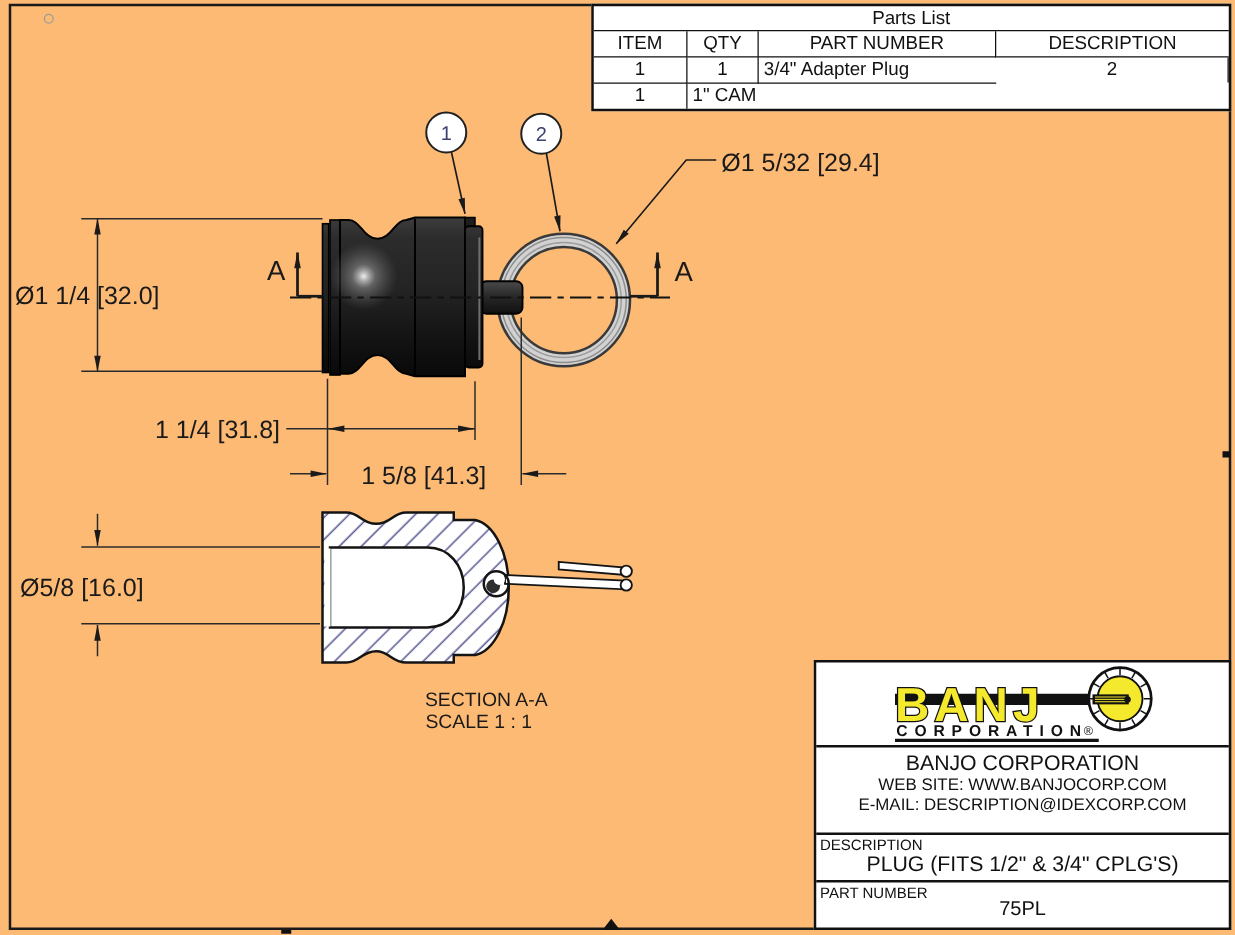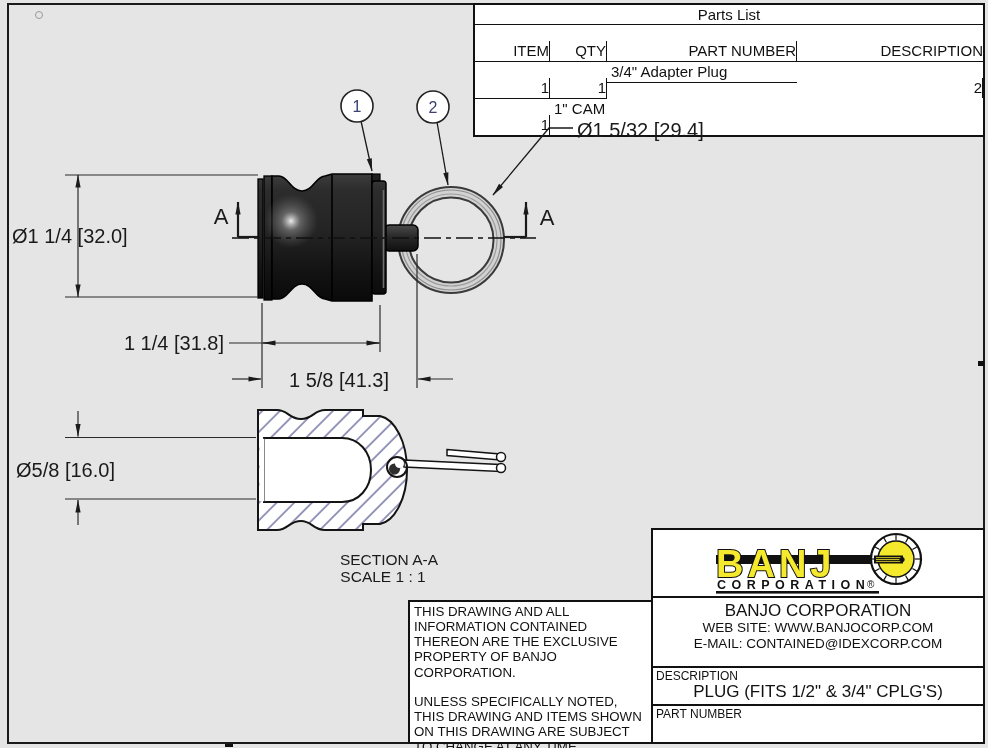--- a/index.html
+++ b/index.html
@@ -1,31 +1,31 @@
 <!DOCTYPE html>
 <html><head>
 <meta charset="utf-8">
 <style>
   html,body{margin:0;padding:0;background:#fff;}
   body{font-family:"Liberation Sans",sans-serif;color:#111;}
-  .sheet{position:relative;width:988px;height:748px;background:#e5e5e5;overflow:hidden;}
+  .sheet{position:relative;width:988px;height:748px;background:#fdba74;overflow:hidden;}
   .page-border{position:absolute;left:7px;top:3px;width:978px;height:741px;border:2px solid #1a1a1a;box-sizing:border-box;}
   .reg-circle{position:absolute;left:35px;top:11px;width:6px;height:6px;border:1.5px solid #9a9a9a;border-radius:50%;}
   .tick-right{position:absolute;left:978px;top:361px;width:6px;height:5px;background:#111;}
   .tri-bottom{position:absolute;left:482px;top:735px;width:0;height:0;border-left:7px solid transparent;border-right:7px solid transparent;border-bottom:9px solid #111;}
   .tick-bottom{position:absolute;left:225px;top:744px;width:8px;height:3px;background:#111;}
 
   
   .parts-list{position:absolute;left:473px;top:3px;width:512px;border:2px solid #111;box-sizing:border-box;background:#fff;font-size:15px;}
   .pl-title{height:19px;line-height:19px;text-align:center;border-bottom:1px solid #111;}
   .pl-grid{display:grid;grid-template-columns:75px 57px 190px 186px;}
   .pl-cell{height:20px;line-height:20px;border-bottom:1px solid #111;border-right:1px solid #111;overflow:hidden;white-space:nowrap;}
   .pl-cell.last-col{border-right:none;}
   .pl-cell.last-row{border-bottom:none;}
-  .ctr{text-align:right;margin-top:16px;}
+  .ctr{text-align:center;}
   .lft{text-align:left;padding-left:4px;}
 
   
   svg.drawing{position:absolute;left:0;top:0;}
   svg text{font-family:"Liberation Sans",sans-serif;}
   .dim-text{font-size:20px;fill:#1a1a1a;}
   .sec-letter{font-size:22px;fill:#1a1a1a;}
   .sec-label{font-size:15.5px;fill:#1a1a1a;}
   .balloon-num{font-size:16px;fill:#3a4070;}
 
@@ -192,24 +192,20 @@
       <line x1="65" y1="499" x2="256" y2="499"></line>
       <line x1="78" y1="411" x2="78" y2="436.5" marker-end="url(#arr)"></line>
       <line x1="78" y1="525" x2="78" y2="500" marker-end="url(#arr)"></line>
     </g>
     <text class="dim-text" x="16" y="477">Ø5/8 [16.0]</text>
 
     <text class="sec-label" x="389" y="565" text-anchor="middle">SECTION A-A</text>
     <text class="sec-label" x="383" y="582" text-anchor="middle">SCALE 1 : 1</text>
   </svg>
 
-  <div class="disclaimer">
-    <p>THIS DRAWING AND ALL INFORMATION CONTAINED THEREON ARE THE EXCLUSIVE PROPERTY OF BANJO CORPORATION.</p>
-    <p>UNLESS SPECIFICALLY NOTED, THIS DRAWING AND ITEMS SHOWN ON THIS DRAWING ARE SUBJECT TO CHANGE AT ANY TIME.</p>
-  </div>
 
   <div class="title-block">
     <div class="tb-logo">
       <svg width="216" height="62" viewBox="0 0 216 62">
         <rect x="6" y="23" width="160" height="9" fill="#111"></rect>
         <text x="6" y="45" font-size="38" font-weight="bold" letter-spacing="4" fill="#f5e92e" stroke="#111" stroke-width="2" paint-order="stroke fill">BANJ</text>
         <circle cx="186" cy="27" r="25" fill="#fff" stroke="#111" stroke-width="2.2"></circle>
         <g stroke="#111" stroke-width="1.2">
           <line x1="205" y1="27" x2="211" y2="27" transform="rotate(0 186 27)"></line>
           <line x1="205" y1="27" x2="211" y2="27" transform="rotate(30 186 27)"></line>
@@ -231,24 +227,25 @@
         <line x1="166" y1="29.4" x2="191" y2="29.4" stroke="#f5e92e" stroke-width="0.8"></line>
         <circle cx="192" cy="27.5" r="2.6" fill="#111"></circle>
         <text x="157" y="56" font-size="10" fill="#111">®</text>
         <text x="7" y="57" font-size="12.5" font-weight="bold" letter-spacing="5.5" fill="#111">CORPORATION</text>
         <rect x="6" y="59" width="163" height="2.6" fill="#111"></rect>
       </svg>
     </div>
     <div class="tb-info">
       <div class="tb-company">BANJO CORPORATION</div>
       <div class="tb-line">WEB SITE: WWW.BANJOCORP.COM</div>
-      <div class="tb-line">E-MAIL: CONTAINED@IDEXCORP.COM</div>
+      <div class="tb-line">E-MAIL: DESCRIPTION@IDEXCORP.COM</div>
     </div>
     <div class="tb-desc">
       <div class="tb-label">DESCRIPTION</div>
       <div class="tb-value">PLUG (FITS 1/2" &amp; 3/4" CPLG'S)</div>
     </div>
     <div class="tb-part">
       <div class="tb-label">PART NUMBER</div>
+      <div class="tb-value">75PL</div>
     </div>
   </div>
 
 </div>
 
 </body></html>

